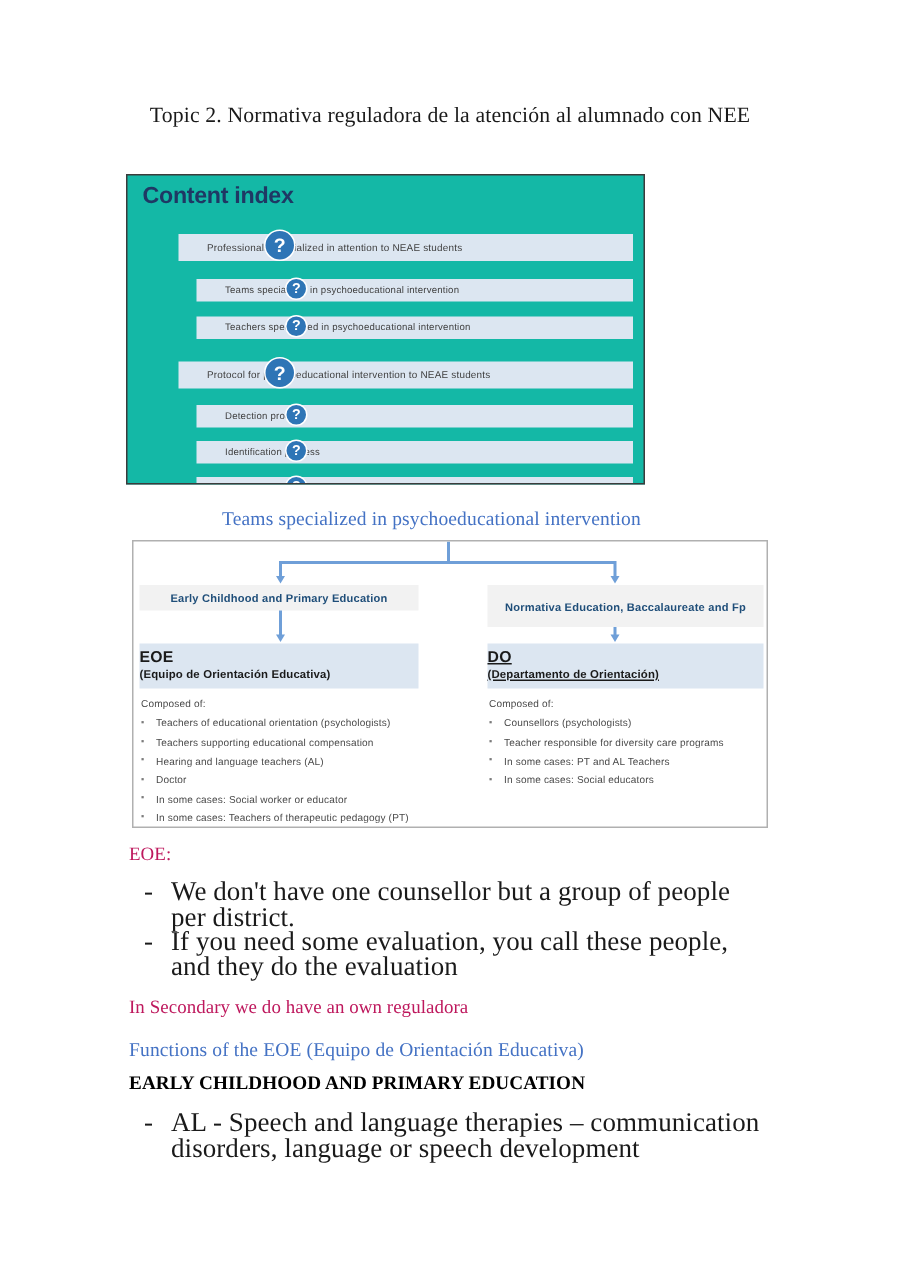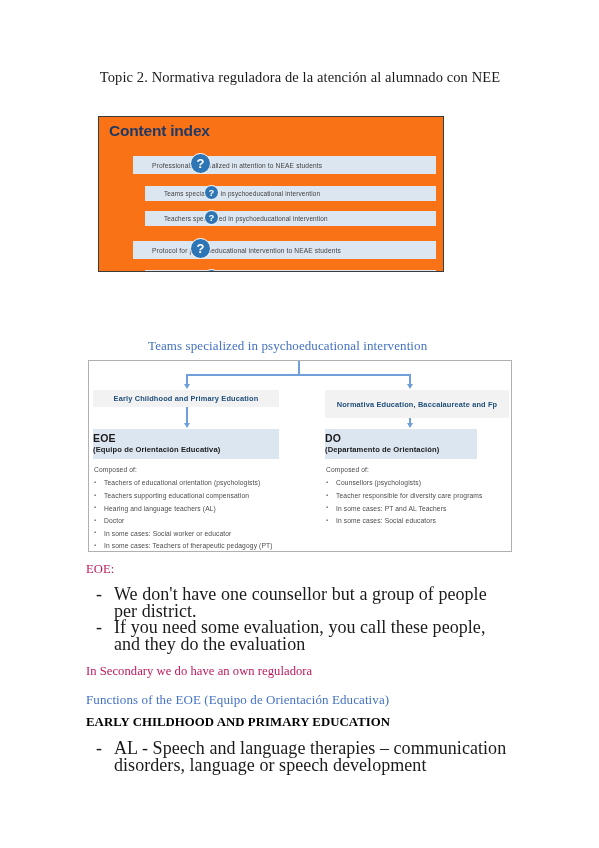--- a/index.html
+++ b/index.html
@@ -34,25 +34,25 @@
     font-family: "Liberation Serif", serif;
     font-size: 14.5px;
     line-height: 19px;
     color: #1a1a1a;
     letter-spacing: 0.1px;
   }
 
   
   .content-index {
     position: absolute;
-    left: 98px;
+    left: 84px;
     top: 116px;
     width: 346px;
-    height: 156px;
-    background: #f97316;
+    height: 207px;
+    background: #14b8a6;
     border: 1.5px solid #3b3b3b;
     box-sizing: border-box;
     overflow: hidden;
   }
   .ci-title {
     position: absolute;
     left: 10px;
     top: 5px;
     font-family: "Liberation Sans", sans-serif;
     font-weight: bold;
@@ -306,21 +306,21 @@
     <div class="arrow-head" style="left:94.5px; top:62px;"></div>
 
     <div class="connector" style="left:320px; top:57px; width:1.5px; height:6px;"></div>
     <div class="arrow-head" style="left:317.5px; top:62px;"></div>
 
     <div class="blue-box" style="left:4px; top:68px; width:186px; height:30px;">
       <span class="bb-abbr">EOE</span>
       <span class="bb-full">(Equipo de Orientación Educativa)</span>
     </div>
 
-    <div class="blue-box" style="left:236px; top:68px; width:152px; height:30px;">
+    <div class="blue-box" style="left:236px; top:68px; width:184px; height:30px;text-decoration:underline;">
       <span class="bb-abbr">DO</span>
       <span class="bb-full">(Departamento de Orientación)</span>
     </div>
 
     <div class="comp-block" style="left:5px; top:103px; width:215px;">
       <span class="comp-title">Composed of:</span>
       <ul>
         <li>Teachers of educational orientation (psychologists)</li>
         <li>Teachers supporting educational compensation</li>
         <li>Hearing and language teachers (AL)</li>

